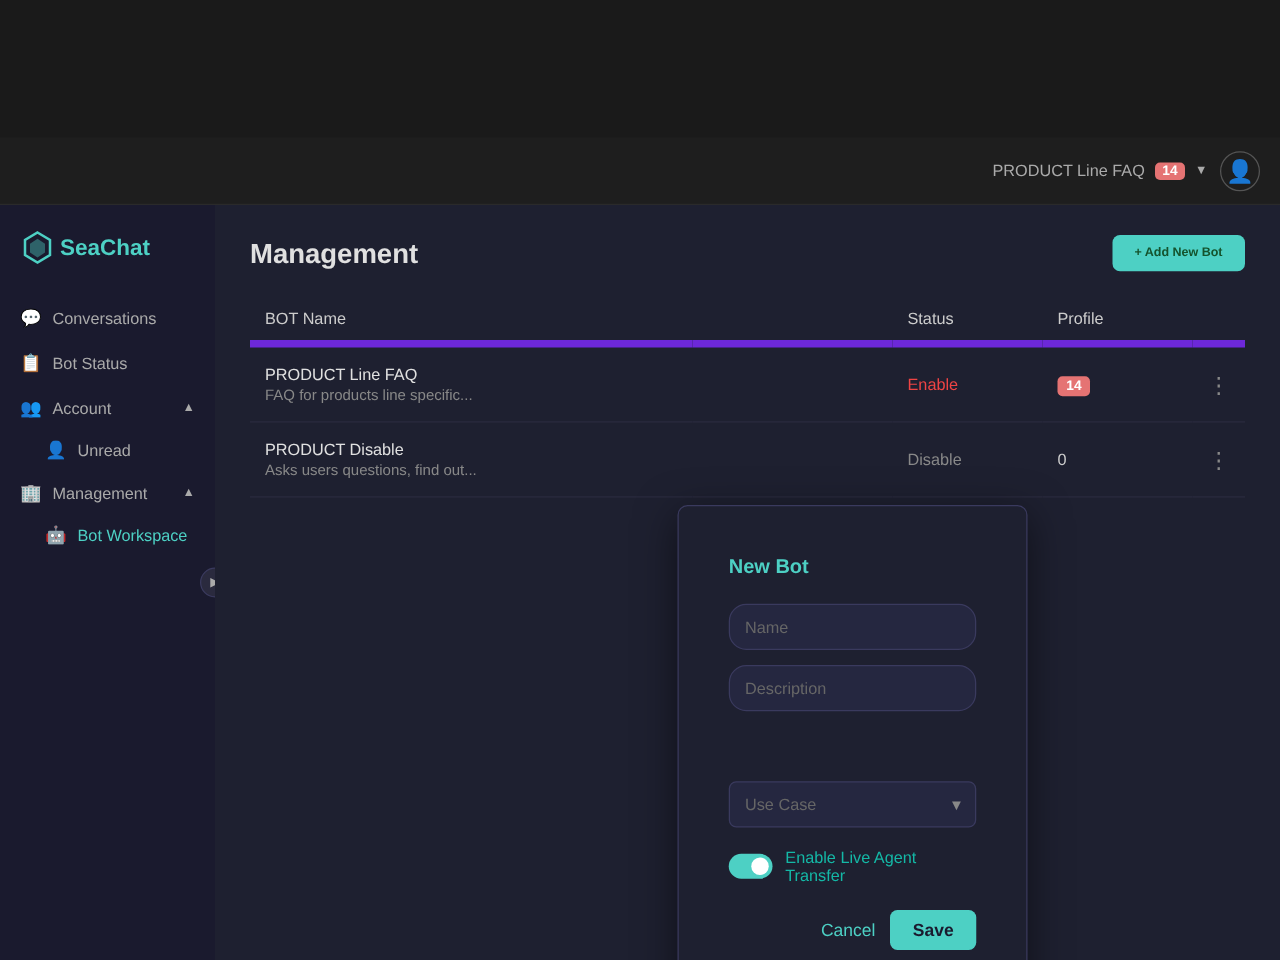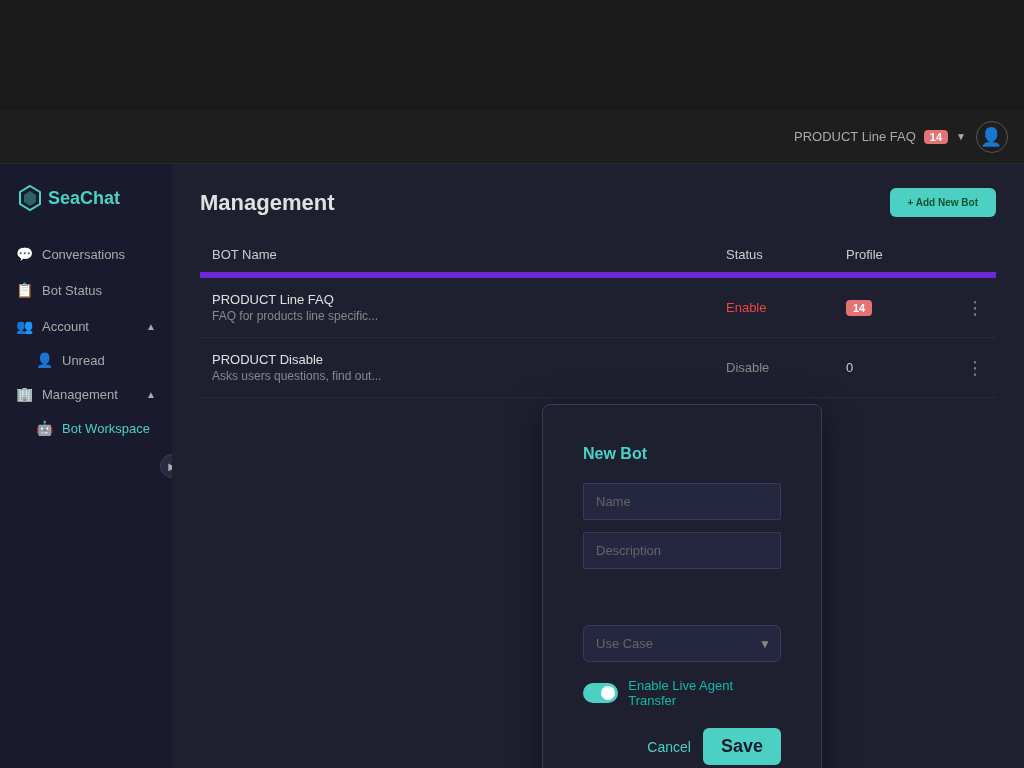--- a/index.html
+++ b/index.html
@@ -309,21 +309,21 @@
       font-size: 16px;
       font-weight: 600;
       color: #4dd0c4;
       margin-bottom: 20px;
     }
 
     .modal-input {
       width: 100%;
       background: #252740;
       border: 1px solid #3a3a5e;
-      border-radius: 2px;
+      border-radius: 14px;
       padding: 10px 12px;
       color: #ccc;
       font-size: 13px;
       margin-bottom: 12px;
       outline: none;
     }
 
     .modal-input::placeholder {
       color: #666;
     }
@@ -403,21 +403,21 @@
       cursor: pointer;
       text-align: right;
     }
 
     .save-btn {
       background: #4dd0c4;
       color: #1a1a2e;
       border: none;
       border-radius: 6px;
       padding: 8px 18px;
-      font-size: 18px;
+      font-size: 14px;
       font-weight: 600;
       cursor: pointer;
     }
 
     
     .content-dimmed {
       position: relative;
     }
   </style>
 </head>

